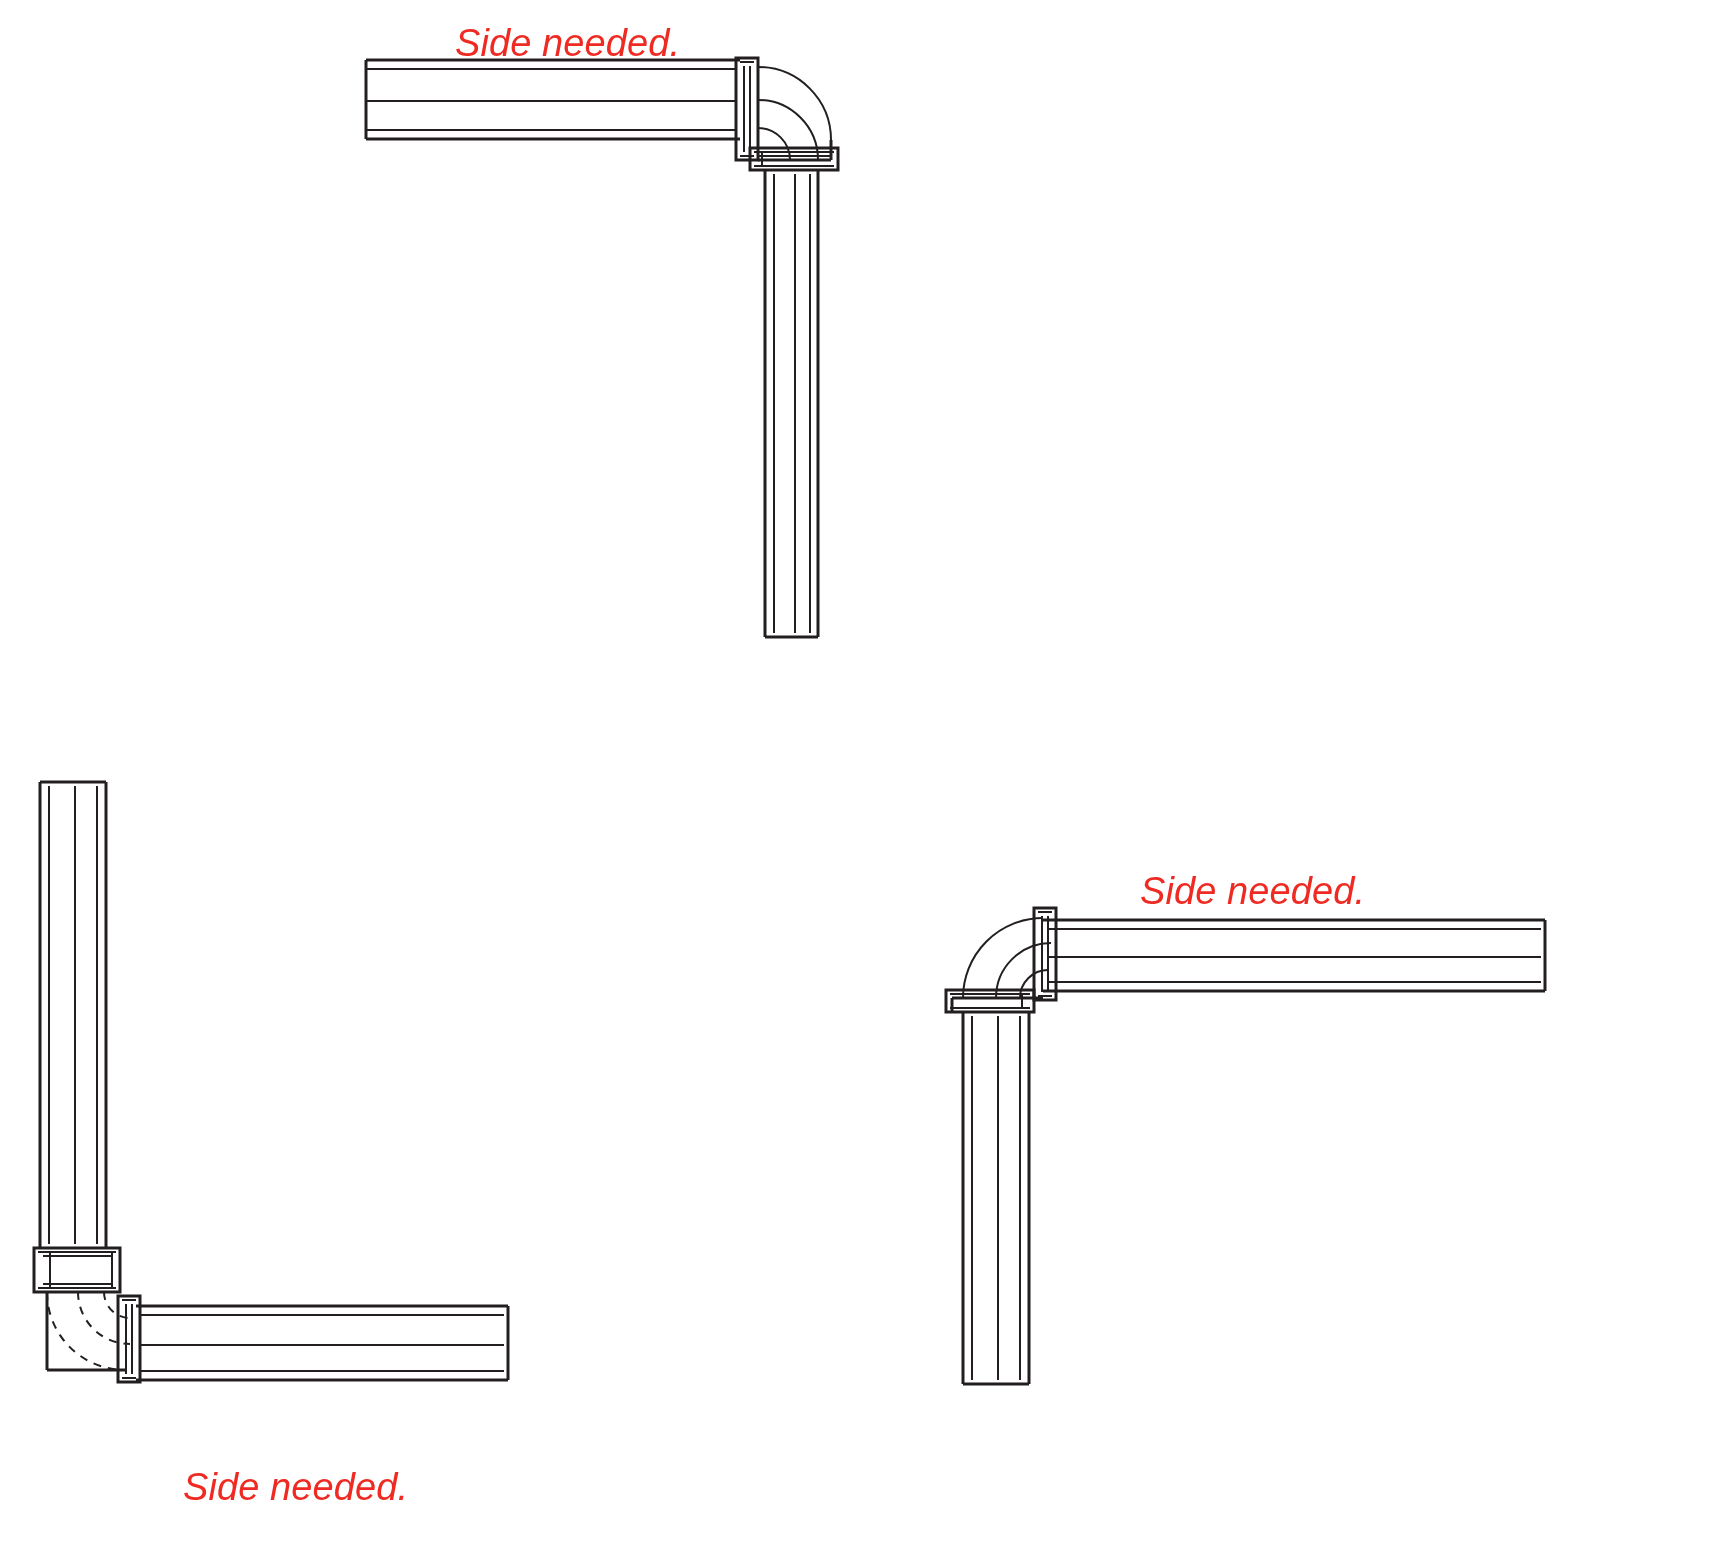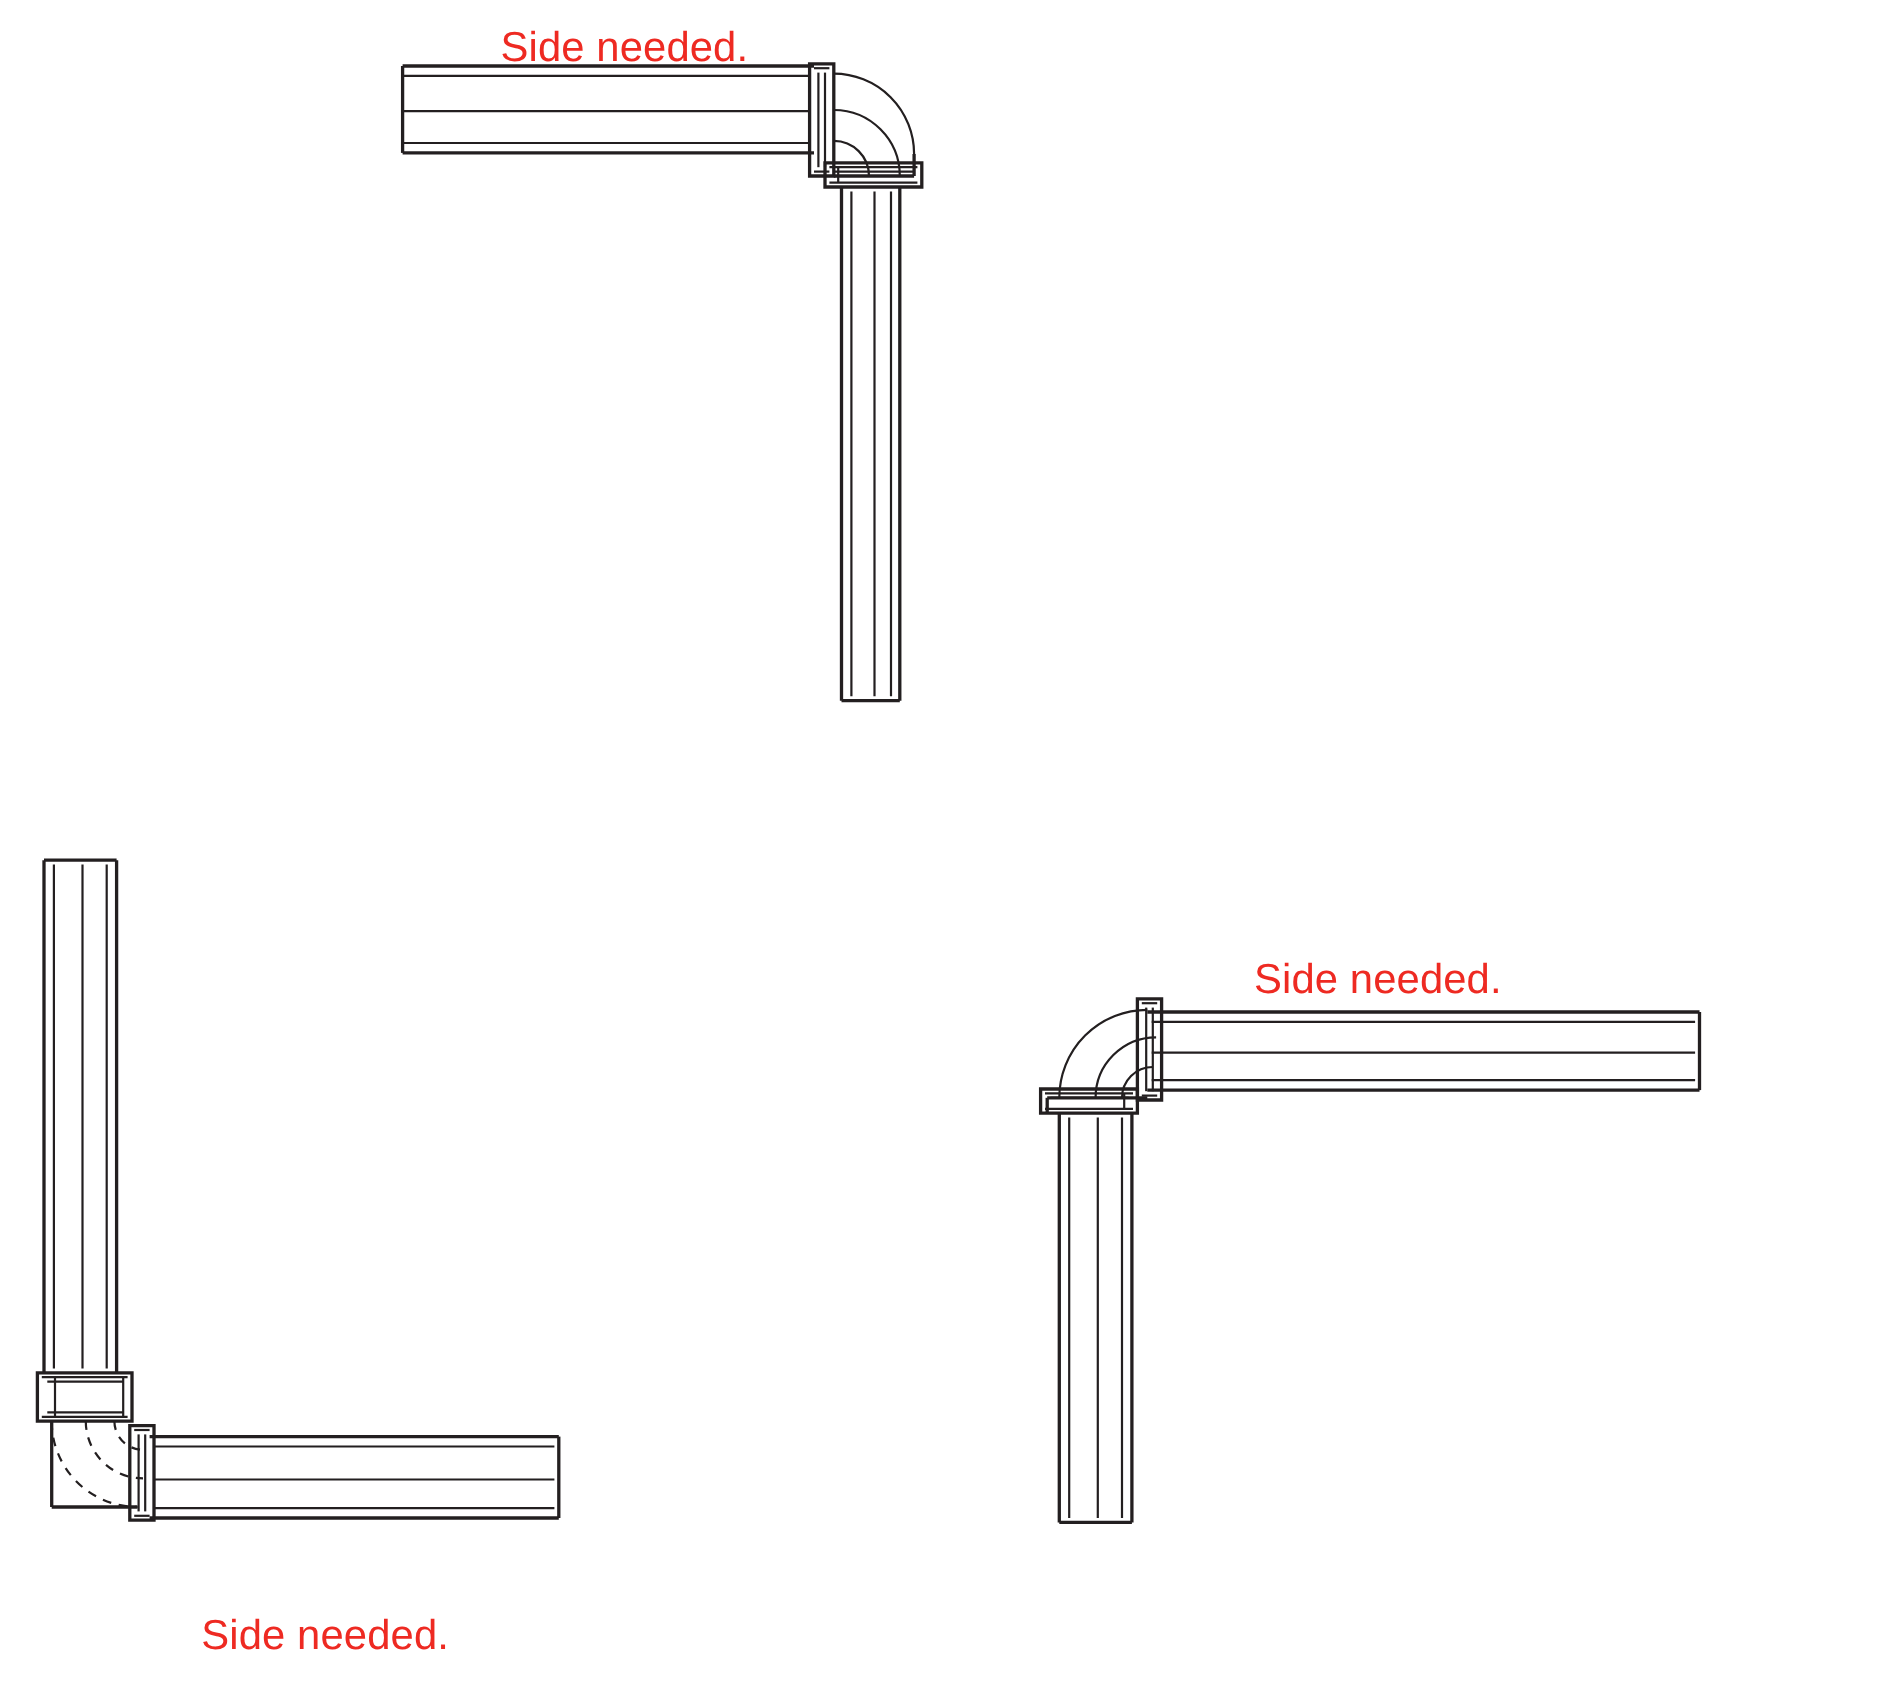--- a/index.html
+++ b/index.html
@@ -14,20 +14,21 @@
     position: relative;
     font-family: "Liberation Sans", sans-serif;
     overflow: hidden;
   }
   #canvas-root {
     position: absolute;
     left: 0;
     top: 0;
     width: 1680px;
     height: 1544px;
+    font-style: italic;
   }
   svg.drawing {
     position: absolute;
     left: 0;
     top: 0;
     width: 1714px;
     height: 1544px;
     display: block;
   }
   .annotation {

